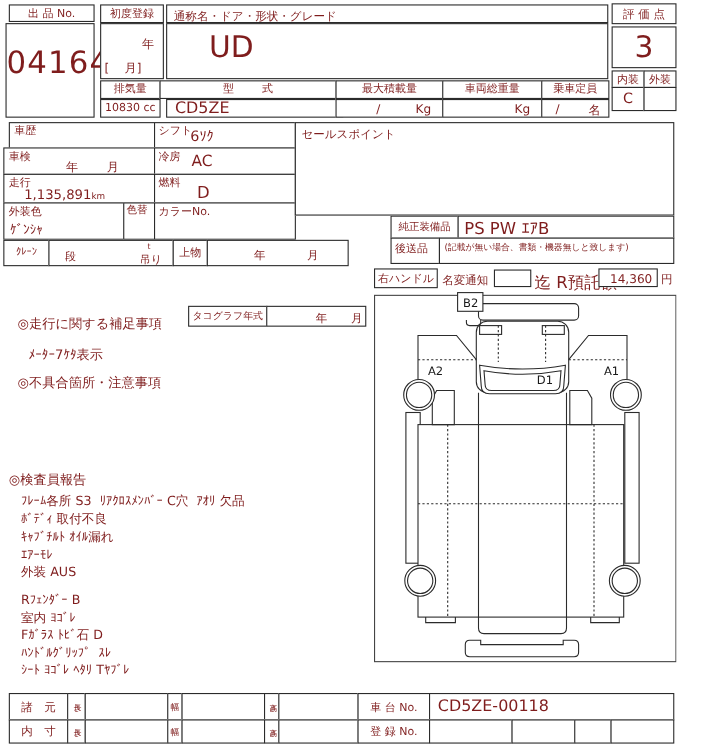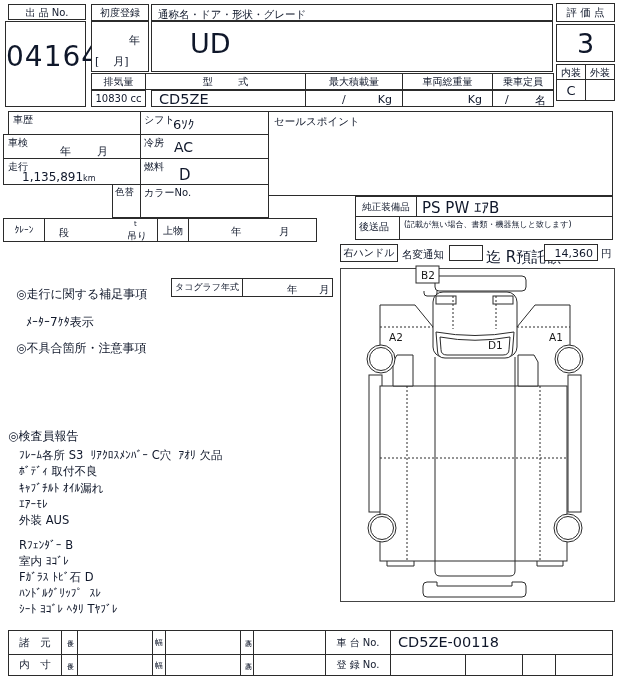--- a/index.html
+++ b/index.html
@@ -1,17 +1,17 @@
 <!DOCTYPE html>
 <html><head>
 <meta charset="utf-8">
 <style>
   html,body{margin:0;padding:0;background:#fff;}
   .sheet{position:relative;width:640px;height:680px;background:#fff;overflow:hidden;
-         font-family:"DejaVu Sans","Liberation Sans",sans-serif;color:#0f172a;}
+         font-family:"DejaVu Sans","Liberation Sans",sans-serif;color:#7f1d1d;}
   .box{position:absolute;border:1px solid #2b2b2b;box-sizing:border-box;background:#fff;}
   .abs{position:absolute;}
   .ctr{display:flex;align-items:center;justify-content:center;text-align:center;}
   .pre{white-space:pre;}
   .lbl{font-size:10px;line-height:11px;}
   .sm{font-size:9.5px;line-height:10px;}
   .vtext{writing-mode:vertical-rl;text-orientation:upright;font-size:7px;letter-spacing:1px;line-height:1;}
   svg text{font-family:"DejaVu Sans","Liberation Sans",sans-serif;}
 </style>
 </head>
@@ -89,20 +89,24 @@
 
   <div class="box" style="left:3px;top:158px;width:138px;height:27px;">
     <span class="abs lbl" style="left:4px;top:2px;">走行</span>
     <span class="abs" style="left:18px;top:11px;font-size:12px;"><span>1,135,891</span><span style="font-size:8px;">km</span></span>
   </div>
   <div class="box" style="left:140px;top:158px;width:129px;height:27px;">
     <span class="abs lbl" style="left:3px;top:2px;">燃料</span>
     <span class="abs" style="left:38px;top:7px;font-size:15px;">D</span>
   </div>
 
+  <div class="box" style="left:3px;top:184px;width:110px;height:34px;">
+    <span class="abs lbl" style="left:4px;top:2px;">外装色</span>
+    <span class="abs" style="left:5px;top:17px;font-size:12px;">ｹﾞﾝｼｬ</span>
+  </div>
   <div class="box" style="left:112px;top:184px;width:29px;height:34px;">
     <span class="abs sm" style="left:2px;top:2px;">色替</span>
   </div>
   <div class="box" style="left:140px;top:184px;width:129px;height:34px;">
     <span class="abs lbl" style="left:3px;top:2px;">カラーNo.</span>
   </div>
 
   <div class="box ctr sm" style="left:3px;top:218px;width:42px;height:24px;">ｸﾚｰﾝ</div>
   <div class="box" style="left:44px;top:218px;width:114px;height:24px;">
     <span class="abs" style="left:14px;top:7px;font-size:10px;">段</span>

